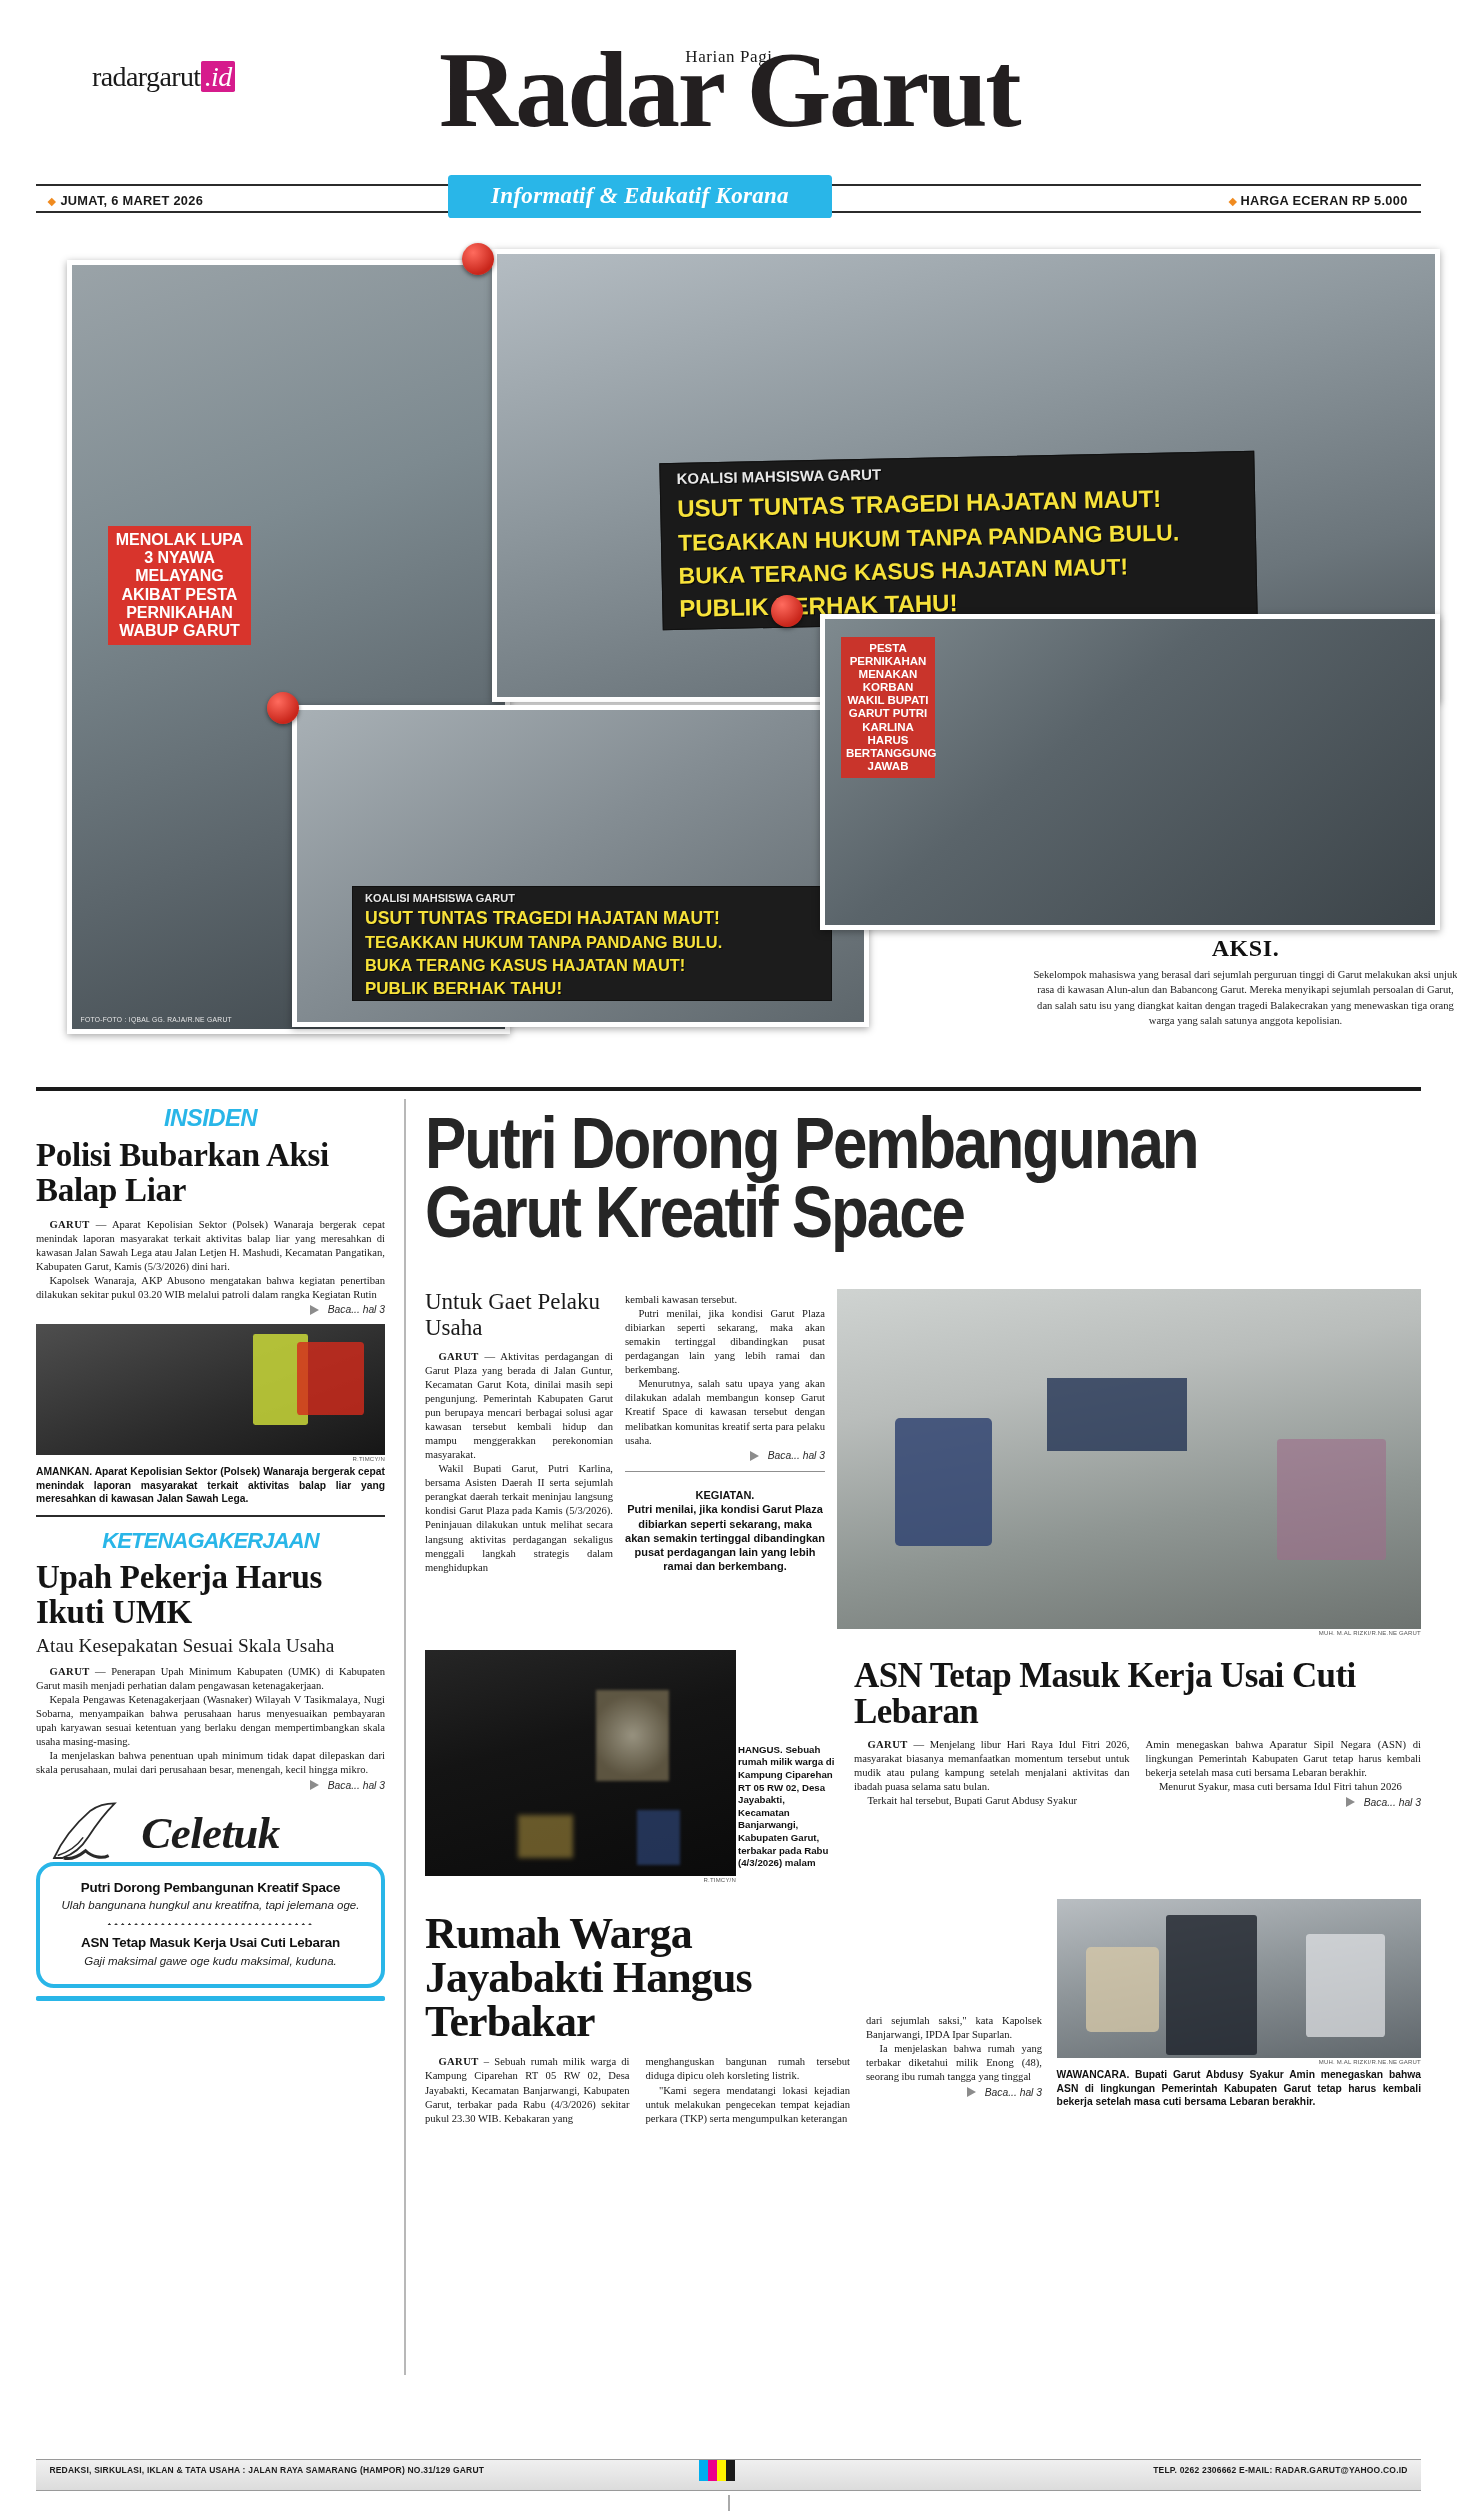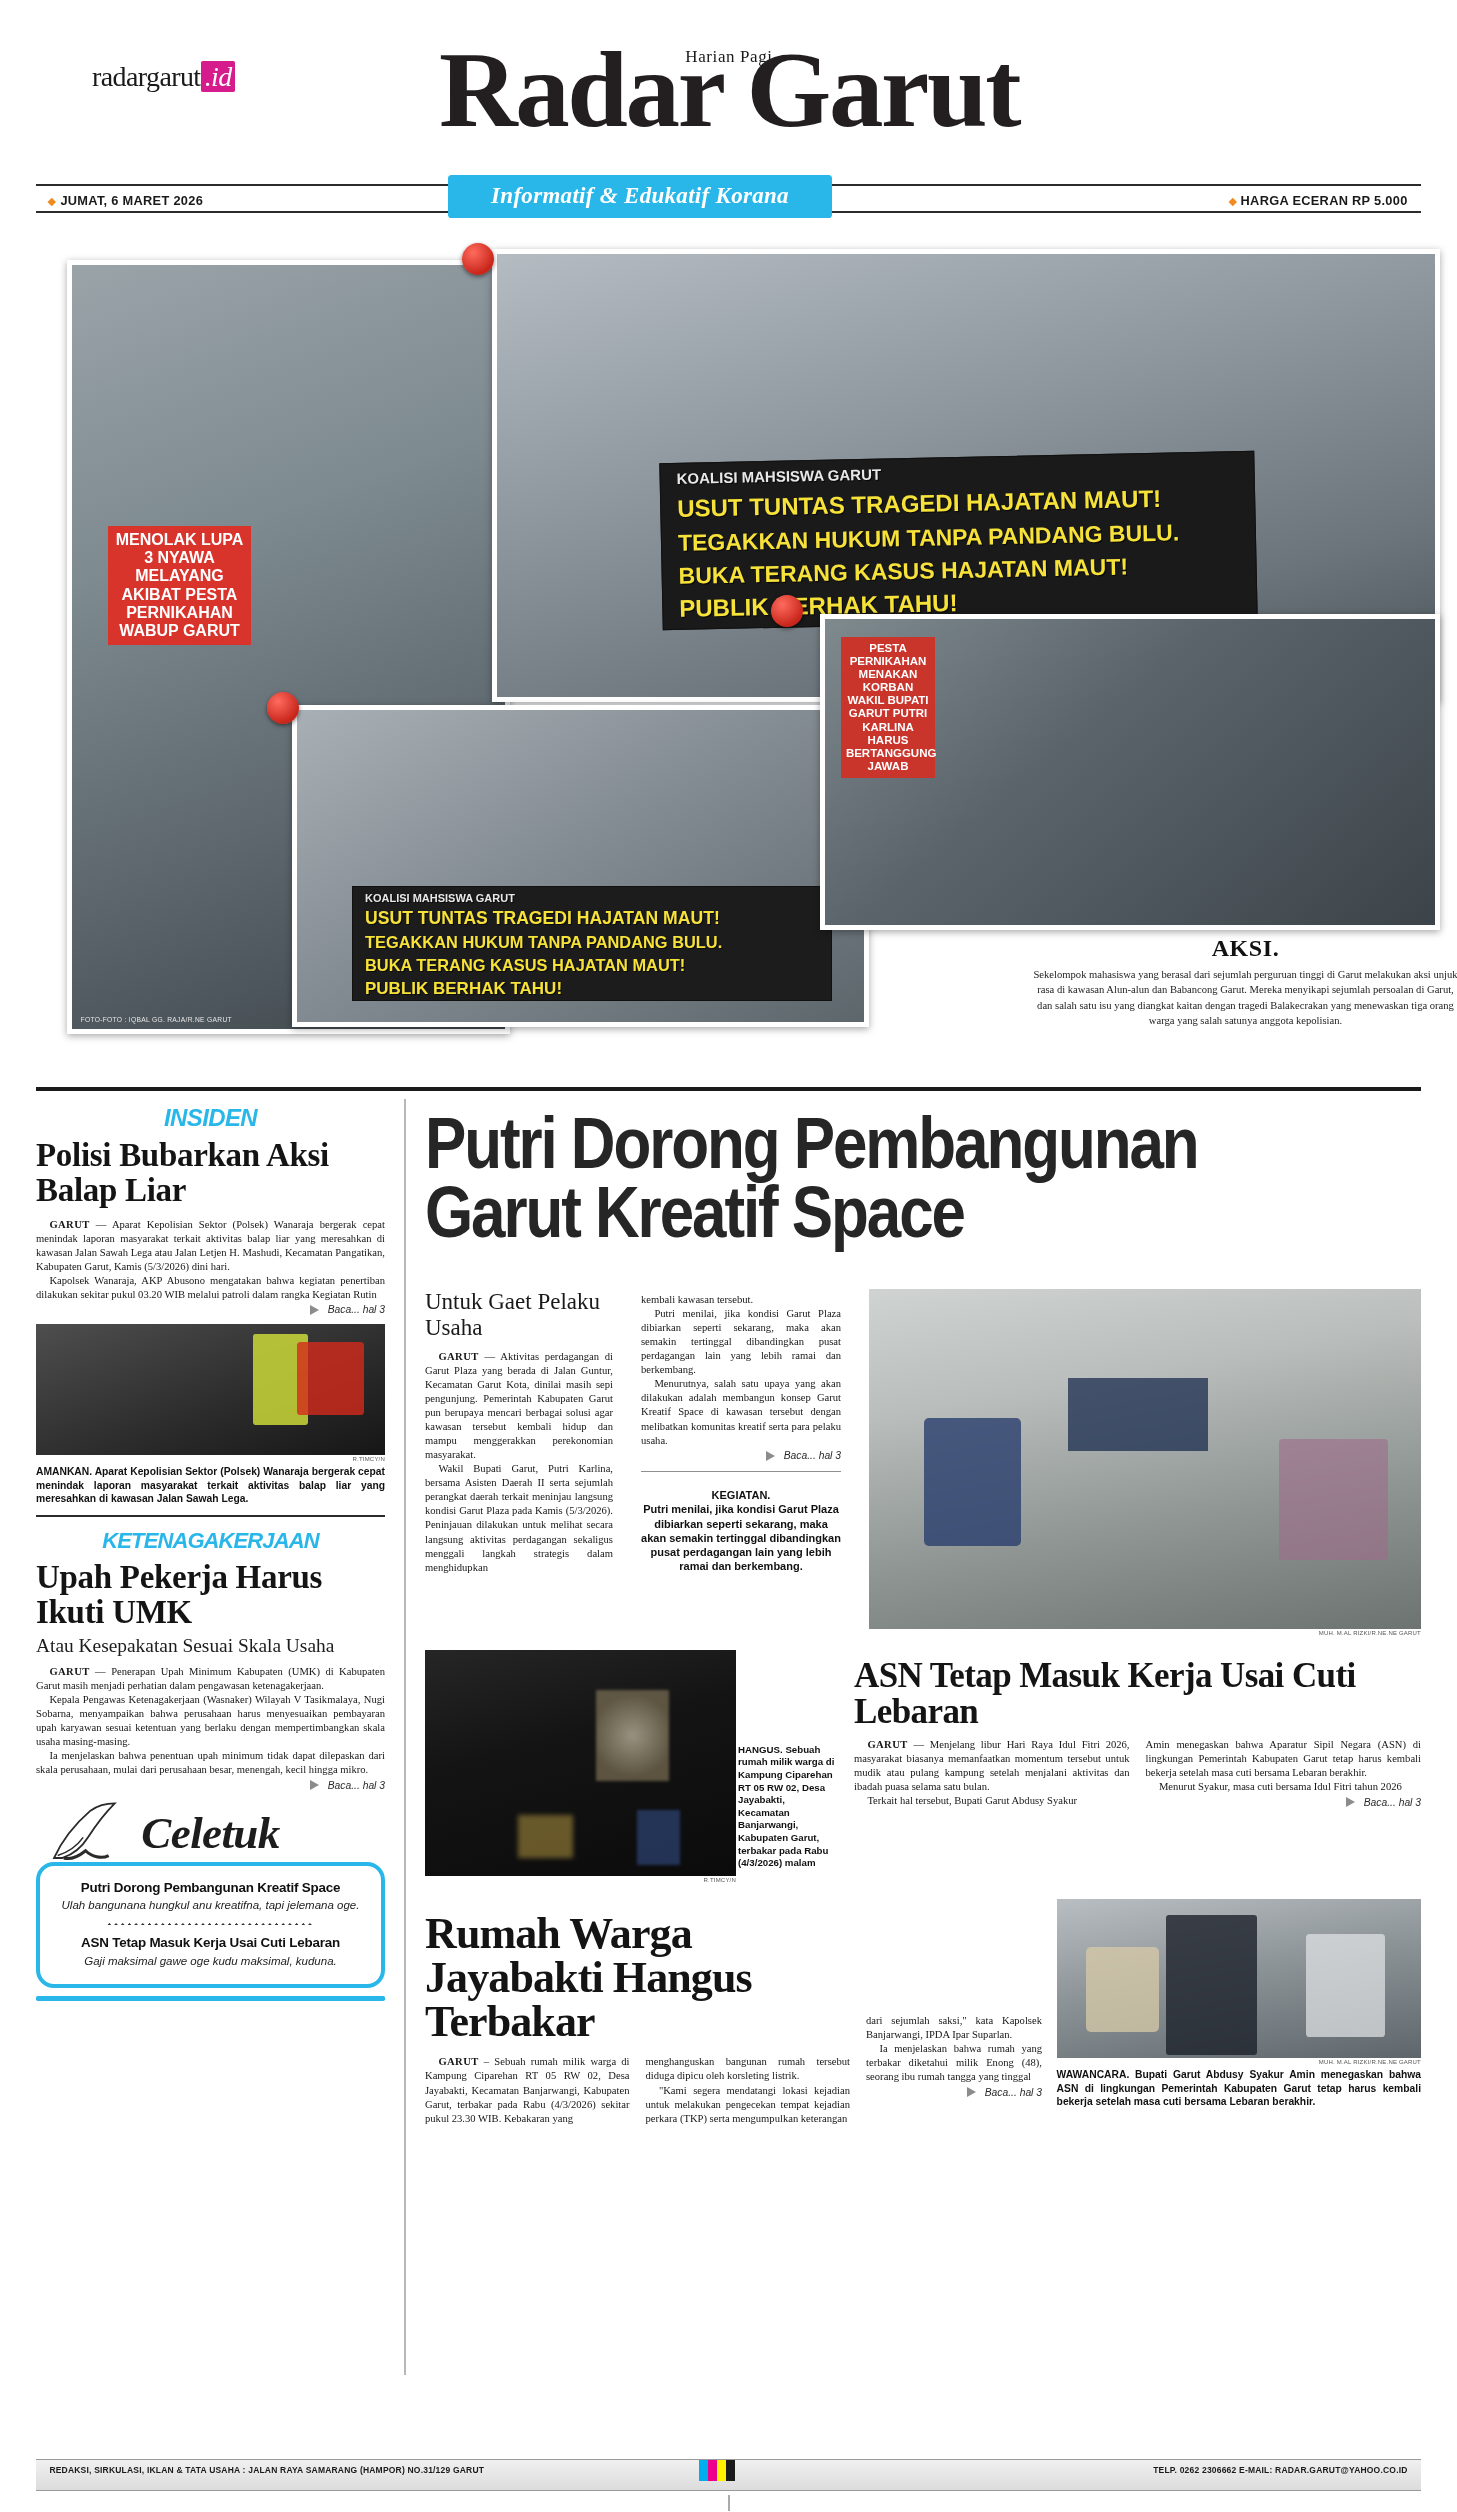--- a/index.html
+++ b/index.html
@@ -403,21 +403,21 @@
         <div class="cs">Gaji maksimal gawe oge kudu maksimal, kuduna.</div>
       </div>
       <div class="celetuk-underline"></div>
     </div>
   </div>
 
   <div class="col-main">
 
     <h1 class="bighead">Putri Dorong Pembangunan Garut Kreatif Space</h1>
 
-    <div style="display:flex; gap:28px; align-items:flex-start;margin-top:42px;">
+    <div style="display:flex; gap:12px; align-items:flex-start;margin-top:42px;">
 
       <div style="width:188px;">
         <div class="deckhead">Untuk Gaet Pelaku Usaha</div>
         <div class="body-txt">
           <p class="first"><b class="dateline">GARUT</b><span> — Aktivitas perdagangan di Garut Plaza yang berada di Jalan Guntur, Kecamatan Garut Kota, dinilai masih sepi pengunjung. Pemerintah Kabupaten Garut pun berupaya mencari berbagai solusi agar kawasan tersebut kembali hidup dan mampu menggerakkan perekonomian masyarakat.</span></p>
           <p>Wakil Bupati Garut, Putri Karlina, bersama Asisten Daerah II serta sejumlah perangkat daerah terkait meninjau langsung kondisi Garut Plaza pada Kamis (5/3/2026). Peninjauan dilakukan untuk melihat secara langsung aktivitas perdagangan sekaligus menggali langkah strategis dalam menghidupkan</p>
         </div>
       </div>
 
       <div style="width:200px;">

